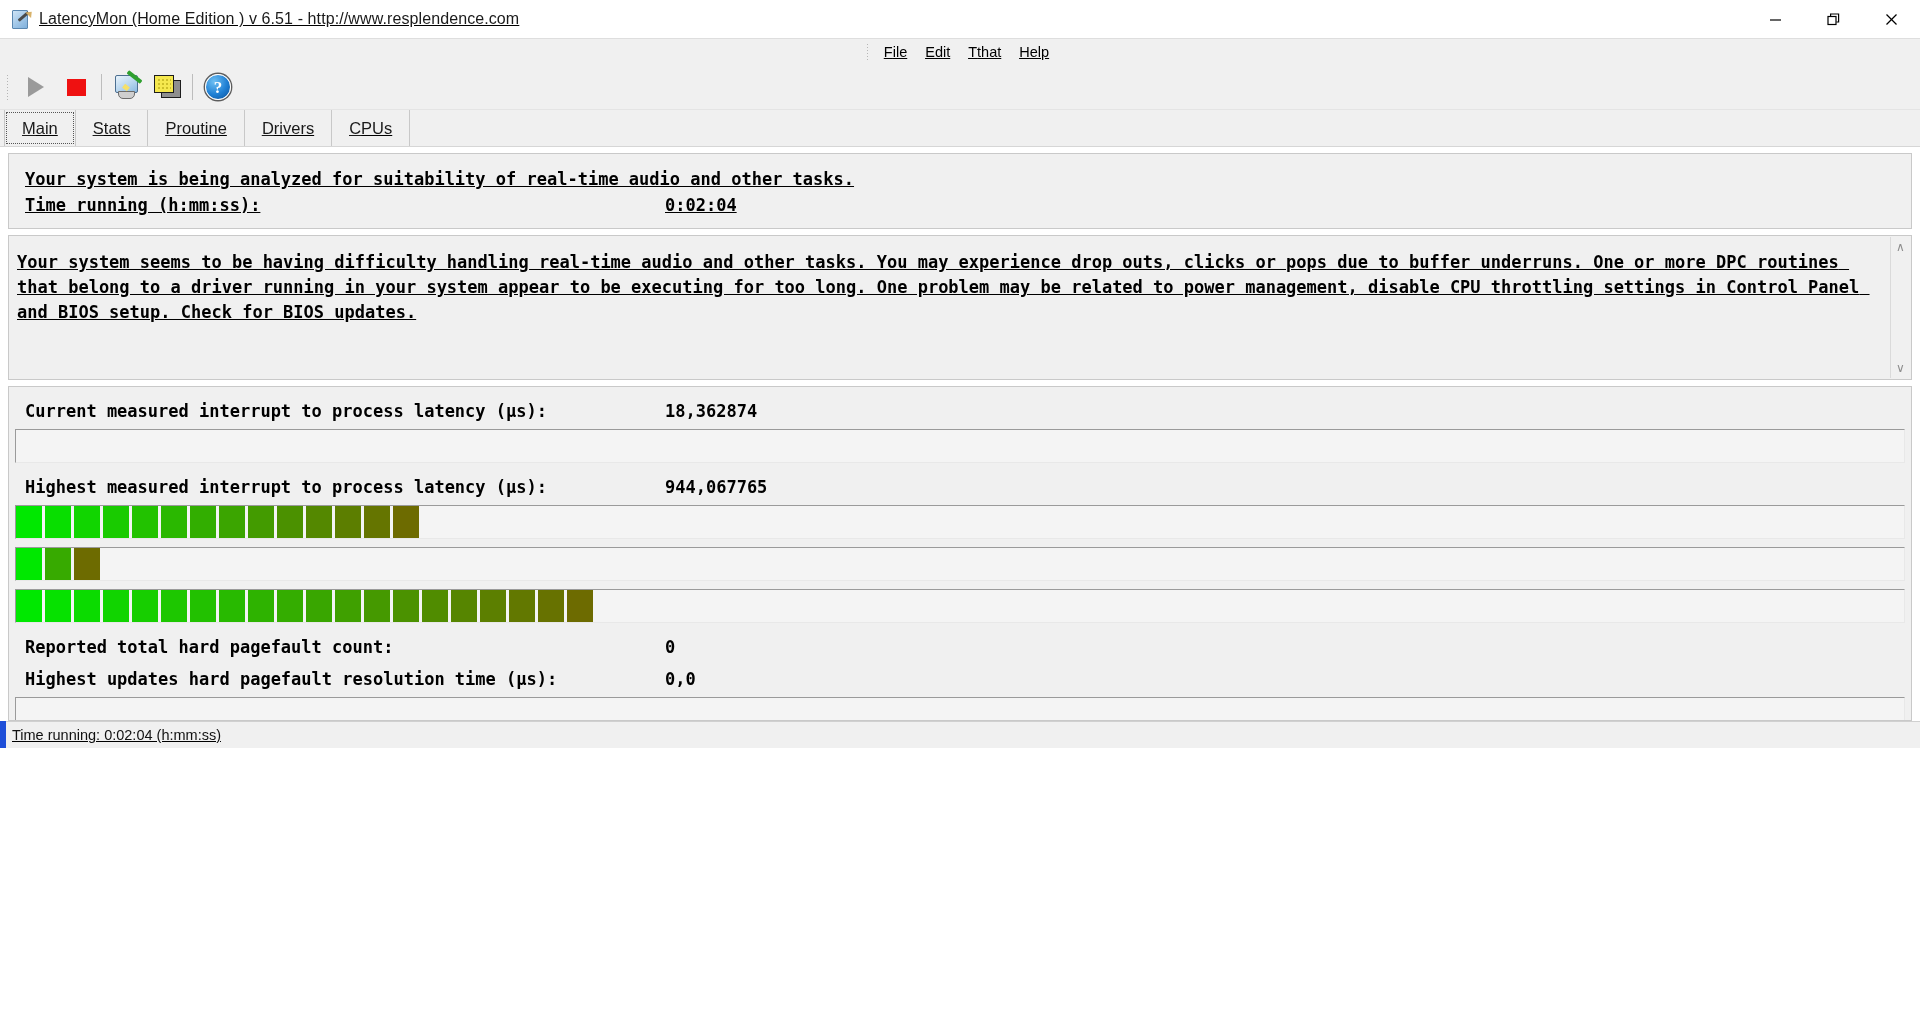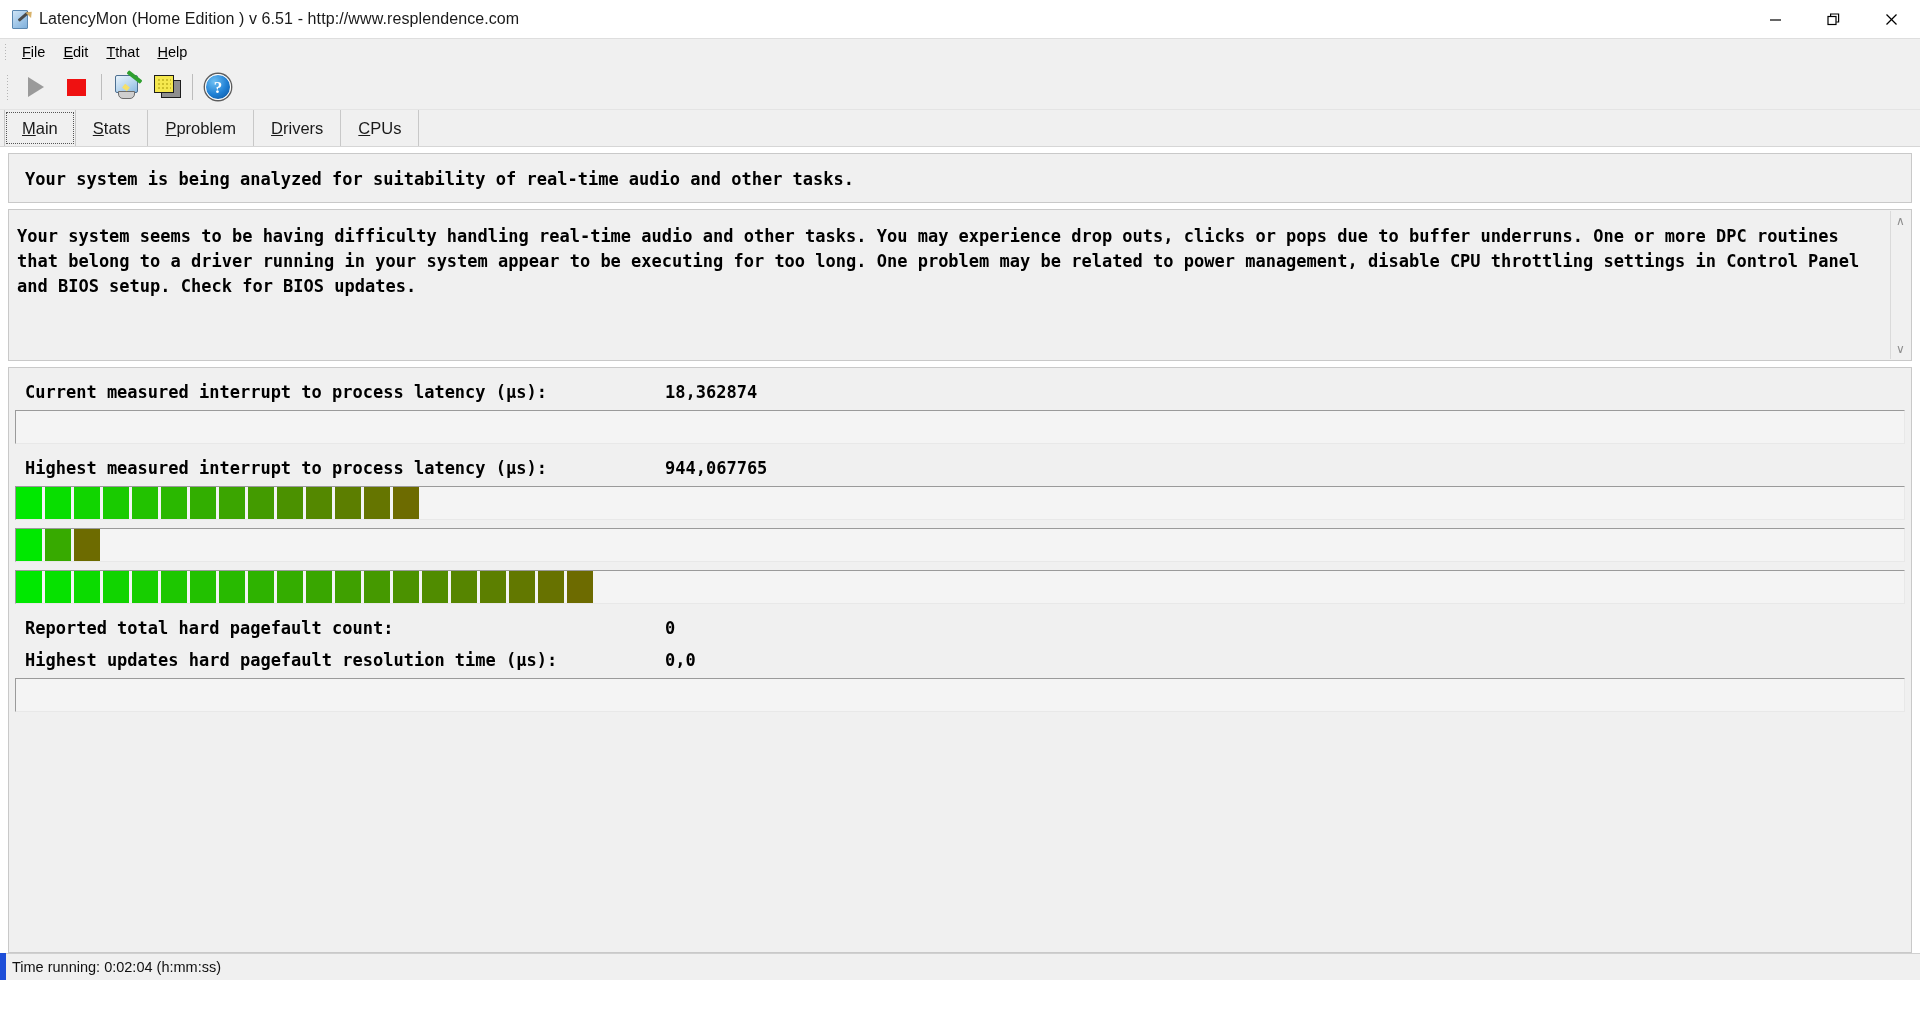--- a/index.html
+++ b/index.html
@@ -5,23 +5,23 @@
 <style>
   html, body {
     margin: 0; padding: 0;
     width: 1920px; height: 1020px;
     overflow: hidden;
     background: #ffffff;
     font-family: "Liberation Sans", sans-serif;
   }
   #app {
     position: relative;
-    width: 1920px; height: 980px;
+    width: 1920px; height: 748px;
     background: #1d4ed8;
-    display: flex; flex-direction: column;
+    display: flex; flex-direction: column; text-decoration: underline;
   }
 
   
   .titlebar {
     height: 38px; min-height: 38px;
     background: #ffffff;
     display: flex; align-items: center;
     position: relative;
   }
   .title-icon {
@@ -67,20 +67,21 @@
     color: #000;
   }
 
   
   .menubar {
     height: 26px; min-height: 26px;
     background: #f0f0f0;
     display: flex; align-items: center;
     border-top: 1px solid #dedede;
     padding-left: 4px;
+    justify-content: center;
   }
   .menu-grip {
     width: 4px; height: 18px;
     margin-right: 5px;
     background-image: radial-gradient(#b0b0b0 40%, transparent 41%);
     background-size: 3px 3px;
     opacity: .9;
   }
   .menuitem {
     padding: 3px 9px;
@@ -382,36 +383,40 @@
     <div class="tab selected">
         <u>M</u>
         <span>ain</span>
       </div>
     <div class="tab">
         <u>S</u>
         <span>tats</span>
       </div>
     <div class="tab">
         <u>P</u>
-        <span>problem</span>
+        <span>routine</span>
       </div>
     <div class="tab">
         <u>D</u>
         <span>rivers</span>
       </div>
     <div class="tab">
         <u>C</u>
         <span>PUs</span>
       </div>
   </div>
 
   <div class="content">
 
     <div class="panel panel-top">
       <div class="line mono">Your system is being analyzed for suitability of real-time audio and other tasks.</div>
+      <div class="line mono kv">
+        <span class="k">Time running (h:mm:ss):</span>
+        <span class="v">0:02:04</span>
+      </div>
     </div>
 
     <div class="panel panel-msg">
       <div class="msg-text mono">Your system seems to be having difficulty handling real-time audio and other tasks. You may experience drop outs, clicks or pops due to buffer underruns. One or more DPC routines that belong to a driver running in your system appear to be executing for too long. One problem may be related to power management, disable CPU throttling settings in Control Panel and BIOS setup. Check for BIOS updates.</div>
       <div class="scrollbar">
         <span class="sb-arrow">∧</span>
         <span class="sb-arrow">∨</span>
       </div>
     </div>
 

